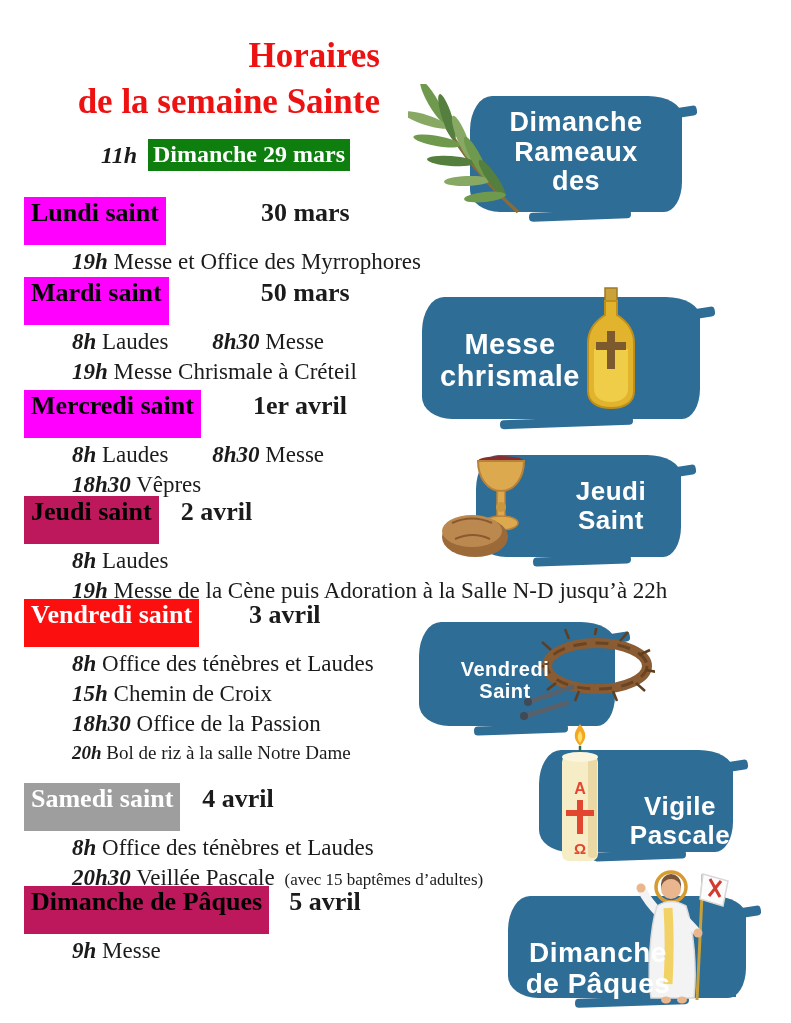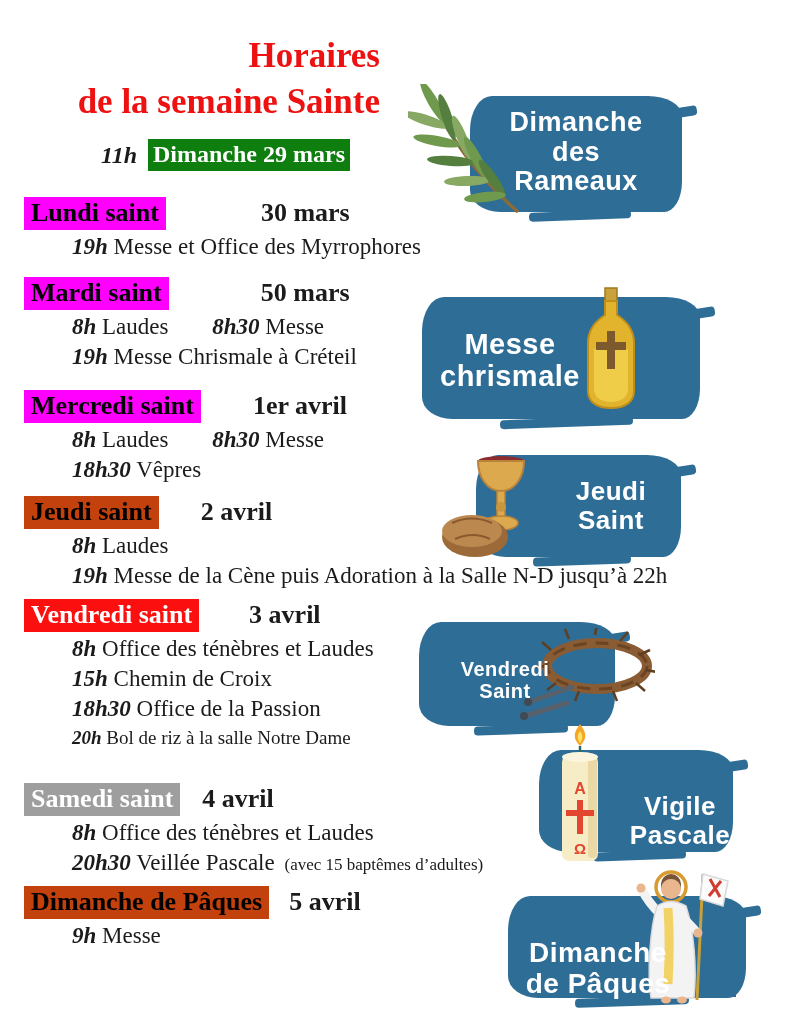--- a/index.html
+++ b/index.html
@@ -11,27 +11,27 @@
          color:#ee1111;font-size:35px;font-weight:bold;line-height:1.32;}
 
   
   .sunday-row{position:absolute;top:139px;left:101px;display:flex;align-items:center;
               font-size:24px;font-weight:bold;}
   .chip-green{margin-left:11px;background:#0e7e0e;color:#ffffff;padding:2px 5px 3px;}
 
   
   .section{position:absolute;left:24px;font-size:23px;}
   .head{display:flex;align-items:baseline;font-size:26px;font-weight:bold;}
-  .chip{padding:1px 7px 2px;color:#000;}
+  .chip{padding:1px 7px 17px;color:#000;}
   .chip-magenta{background:#ff00ff;}
-  .chip-yellow{background:#c2410c;}
+  .chip-yellow{background:#be185d;}
   .chip-red{background:#fb0f0f;color:#ffffff;}
   .chip-gray{background:#9e9e9e;color:#ffffff;}
   .s1 .date{margin-left:95px;} .s2 .date{margin-left:92px;} .s3 .date{margin-left:52px;}
-  .s4 .date{margin-left:42px;} .s5 .date{margin-left:50px;} .s6 .date{margin-left:22px;}
+  .s4 .date{margin-left:22px;} .s5 .date{margin-left:50px;} .s6 .date{margin-left:22px;}
   .s7 .date{margin-left:20px;}
   .line{margin-left:48px;margin-top:4px;line-height:26px;white-space:nowrap;}
   .t{font-weight:bold;font-style:italic;}
   .seg2{margin-left:38px;}
   .line.sm{font-size:19px;line-height:23px;}
   .note{font-size:17px;margin-left:4px;}
 
   
   .badge{position:absolute;}
   .brush{position:absolute;background:#2e6d96;
@@ -181,22 +181,22 @@
       <ellipse cx="29" cy="57" rx="24" ry="5" fill="#6f9a4d" transform="rotate(10 29 57)"></ellipse>
       <ellipse cx="54" cy="54" rx="24" ry="5" fill="#87a963" transform="rotate(68 54 54)"></ellipse>
       <ellipse cx="43" cy="77" rx="24" ry="5" fill="#557f3e" transform="rotate(4 43 77)"></ellipse>
       <ellipse cx="68" cy="74" rx="24" ry="5" fill="#6f9a4d" transform="rotate(62 68 74)"></ellipse>
       <ellipse cx="59" cy="97" rx="23" ry="5" fill="#87a963" transform="rotate(-2 59 97)"></ellipse>
       <ellipse cx="84" cy="94" rx="22" ry="5" fill="#557f3e" transform="rotate(55 84 94)"></ellipse>
       <ellipse cx="77" cy="113" rx="21" ry="5" fill="#6f9a4d" transform="rotate(-6 77 113)"></ellipse>
     </svg>
     <div class="badge-label" style="left:62px;top:24px;width:212px;font-size:27px">
       <span>Dimanche</span>
+      <span>Rameaux</span>
       <span>des</span>
-      <span>Rameaux</span>
     </div>
   </div>
 
   <div class="badge" style="left:420px;top:287px;width:292px;height:142px">
     <div class="brush" style="left:2px;top:10px;width:278px;height:122px"></div>
     <svg class="icon" style="left:160px;top:0" width="62" height="128" viewBox="0 0 62 128">
       <rect x="25" y="1" width="12" height="13" fill="#c9a23c" stroke="#a07a22" stroke-width="1.5"></rect>
       <path d="M25,14 h12 v14 c11,7 17,16 17,28 v48 c0,11 -9,17 -23,17 c-14,0 -23,-6 -23,-17 v-48 c0,-12 6,-21 17,-28 z" fill="#e2b32c" stroke="#bf8f1a" stroke-width="2"></path>
       <path d="M14,62 v40 c0,8 7,13 17,13 c10,0 17,-5 17,-13 v-40 z" fill="#f0cd48"></path>
       <rect x="27" y="44" width="8" height="38" fill="#7d5a2e"></rect>

